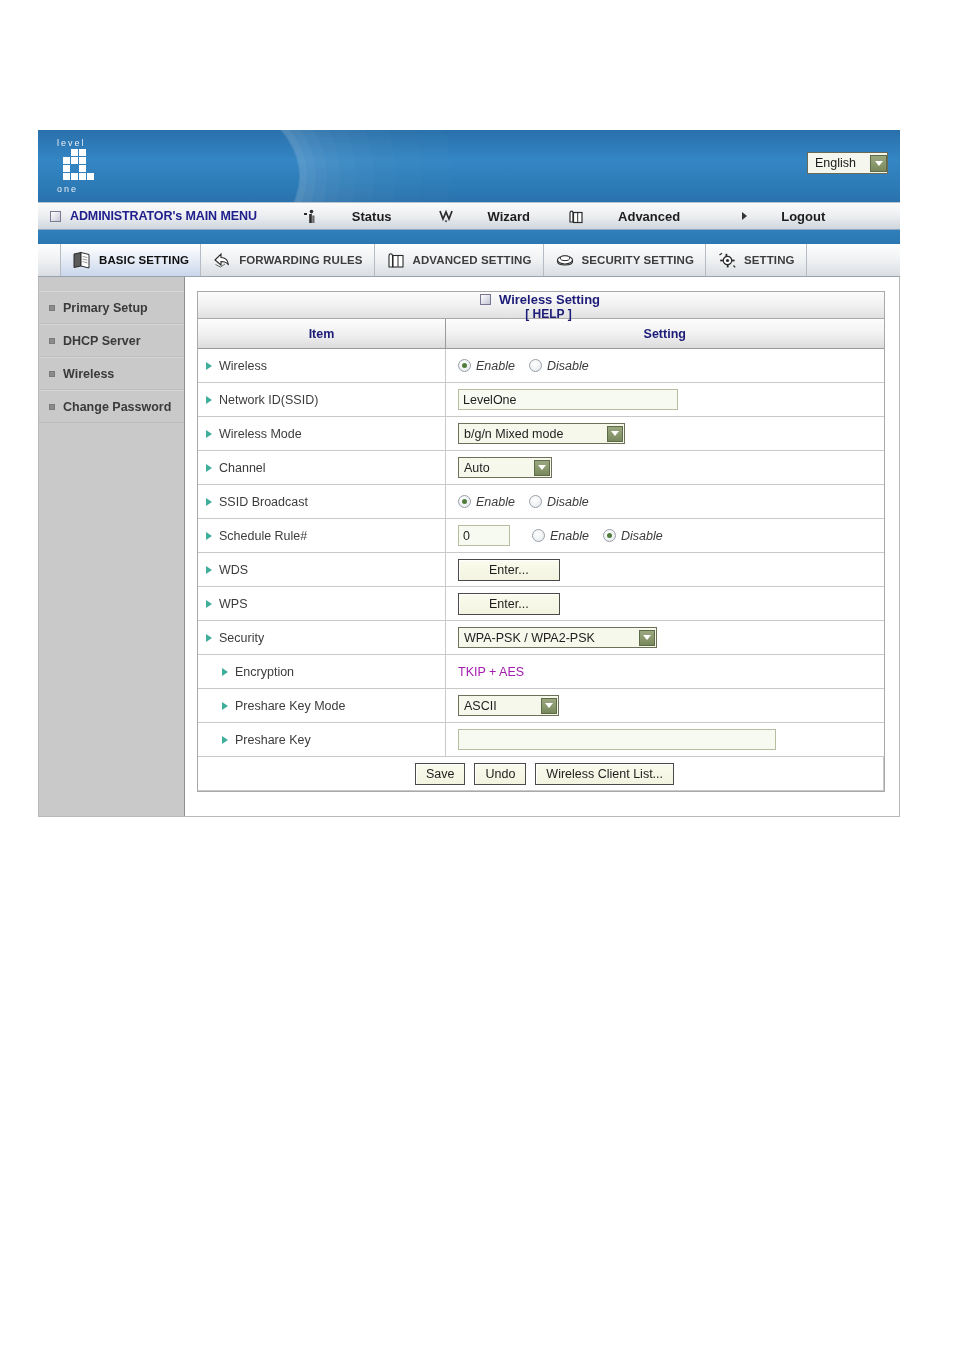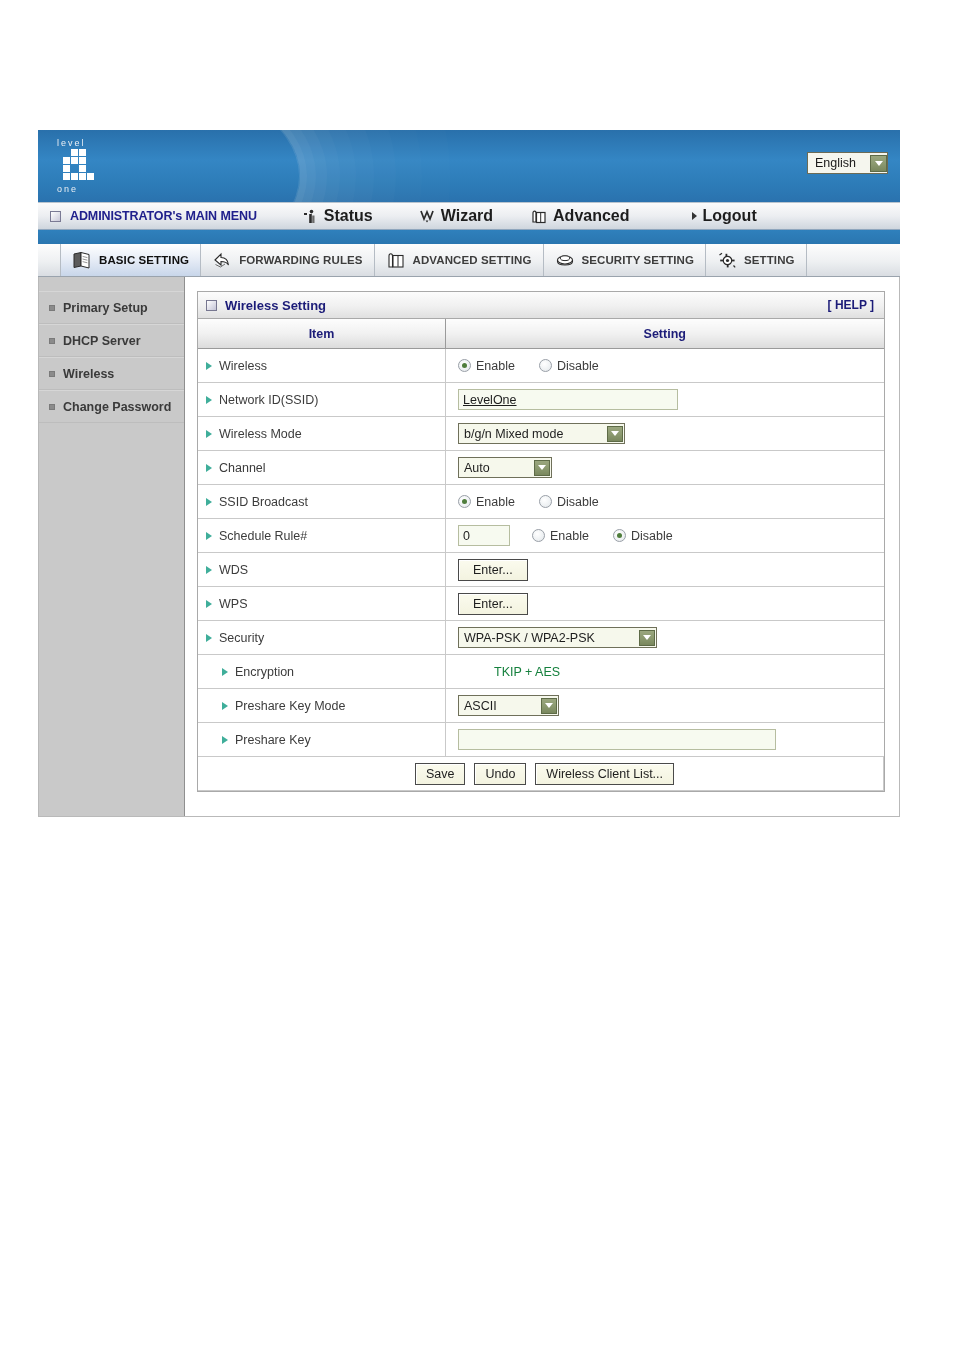--- a/index.html
+++ b/index.html
@@ -150,21 +150,22 @@
     border: 1px solid #7a7a94;
     background: linear-gradient(135deg,#ffffff 0%, #c8c8d8 100%);
     margin-right: 9px;
     display: inline-block;
   }
   .mm-item {
     display: flex;
     align-items: center;
     color: #1d1d1d;
     font-weight: bold;
-    font-size: 16px;
+    font-size: 13px;
+    gap: 28px;
   }
   .mm-item .mi-ico { margin-right: 6px; display:inline-flex; }
   .mm-gap-a { width: 46px; }
   .mm-gap-b { width: 46px; }
   .mm-gap-c { width: 38px; }
   .mm-gap-d { width: 62px; }
   .tri-right {
     width: 0; height: 0;
     border-top: 4px solid transparent;
     border-bottom: 4px solid transparent;
@@ -256,20 +257,21 @@
   }
   .panel-title {
     height: 27px;
     display: flex;
     align-items: center;
     justify-content: space-between;
     padding: 0 10px 0 8px;
     background: linear-gradient(180deg,#fcfcfc 0%, #f0f0f0 55%, #e0e0e0 100%);
     border-bottom: 1px solid #a9a9a9;
     box-sizing: border-box;
+    flex-direction: column;
   }
   .pt-left { display: flex; align-items: center; }
   .pt-sq {
     width: 9px; height: 9px;
     border: 1px solid #777790;
     background: linear-gradient(135deg,#ffffff 0%, #c4c4d6 100%);
     margin-right: 8px;
   }
   .pt-text {
     color: #1c1c78;
@@ -314,21 +316,21 @@
   .arrow-t {
     width: 0; height: 0;
     border-top: 4px solid transparent;
     border-bottom: 4px solid transparent;
     border-left: 6px solid #3fae9a;
     margin-right: 7px;
     flex: 0 0 auto;
   }
 
   
-  .radio-grp { display: flex; align-items: center; gap: 24px; }
+  .radio-grp { display: flex; align-items: center; gap: 14px; font-style: italic; }
   .radio-wrap { display: flex; align-items: center; }
   .radio {
     width: 13px; height: 13px;
     border-radius: 50%;
     border: 1px solid #9aa0a8;
     background: radial-gradient(circle at 40% 35%, #ffffff 0%, #eef1f3 60%, #dfe3e7 100%);
     margin-right: 5px;
     display: inline-flex;
     align-items: center;
     justify-content: center;
@@ -350,21 +352,21 @@
     box-sizing: border-box;
     height: 21px;
     line-height: 19px;
     padding: 0 4px;
     font-family: "Liberation Sans", sans-serif;
     font-size: 12.5px;
     color: #1d1d1d;
     display: inline-block;
     vertical-align: middle;
   }
-  .txt-ssid { width: 220px; text-decoration: underline; }
+  .txt-ssid { width: 220px; }
   .txt-rule { width: 52px; }
   .txt-psk  { width: 318px; background:#f7faf0; }
 
   .dropdown {
     display: inline-flex;
     align-items: center;
     height: 21px;
     background: #f6f8ec;
     border: 1px solid #6f705a;
     box-sizing: border-box;
@@ -385,22 +387,22 @@
     padding: 0 10px;
     background: linear-gradient(180deg,#fbfbee 0%, #f3f3e0 100%);
     border: 1px solid #4a4a4a;
     box-shadow: inset 1px 1px 0 #ffffff;
     font-size: 12.5px;
     color: #1d1d1d;
     font-family: "Liberation Sans", sans-serif;
     box-sizing: border-box;
     vertical-align: middle;
   }
-  .btn-enter { padding: 0 14px; }
-  .static-val { color: #15803d; font-size: 12.5px; margin-left: 36px; }
+  .btn-enter { padding: 0 30px; }
+  .static-val { color: #a21caf; font-size: 12.5px; }
 
   .footer-row td {
     border-right: none;
     border-bottom: none;
     height: 44px;
     text-align: center;
     padding: 0;
   }
   .footer-btns { display: flex; justify-content: center; gap: 9px; }
 

